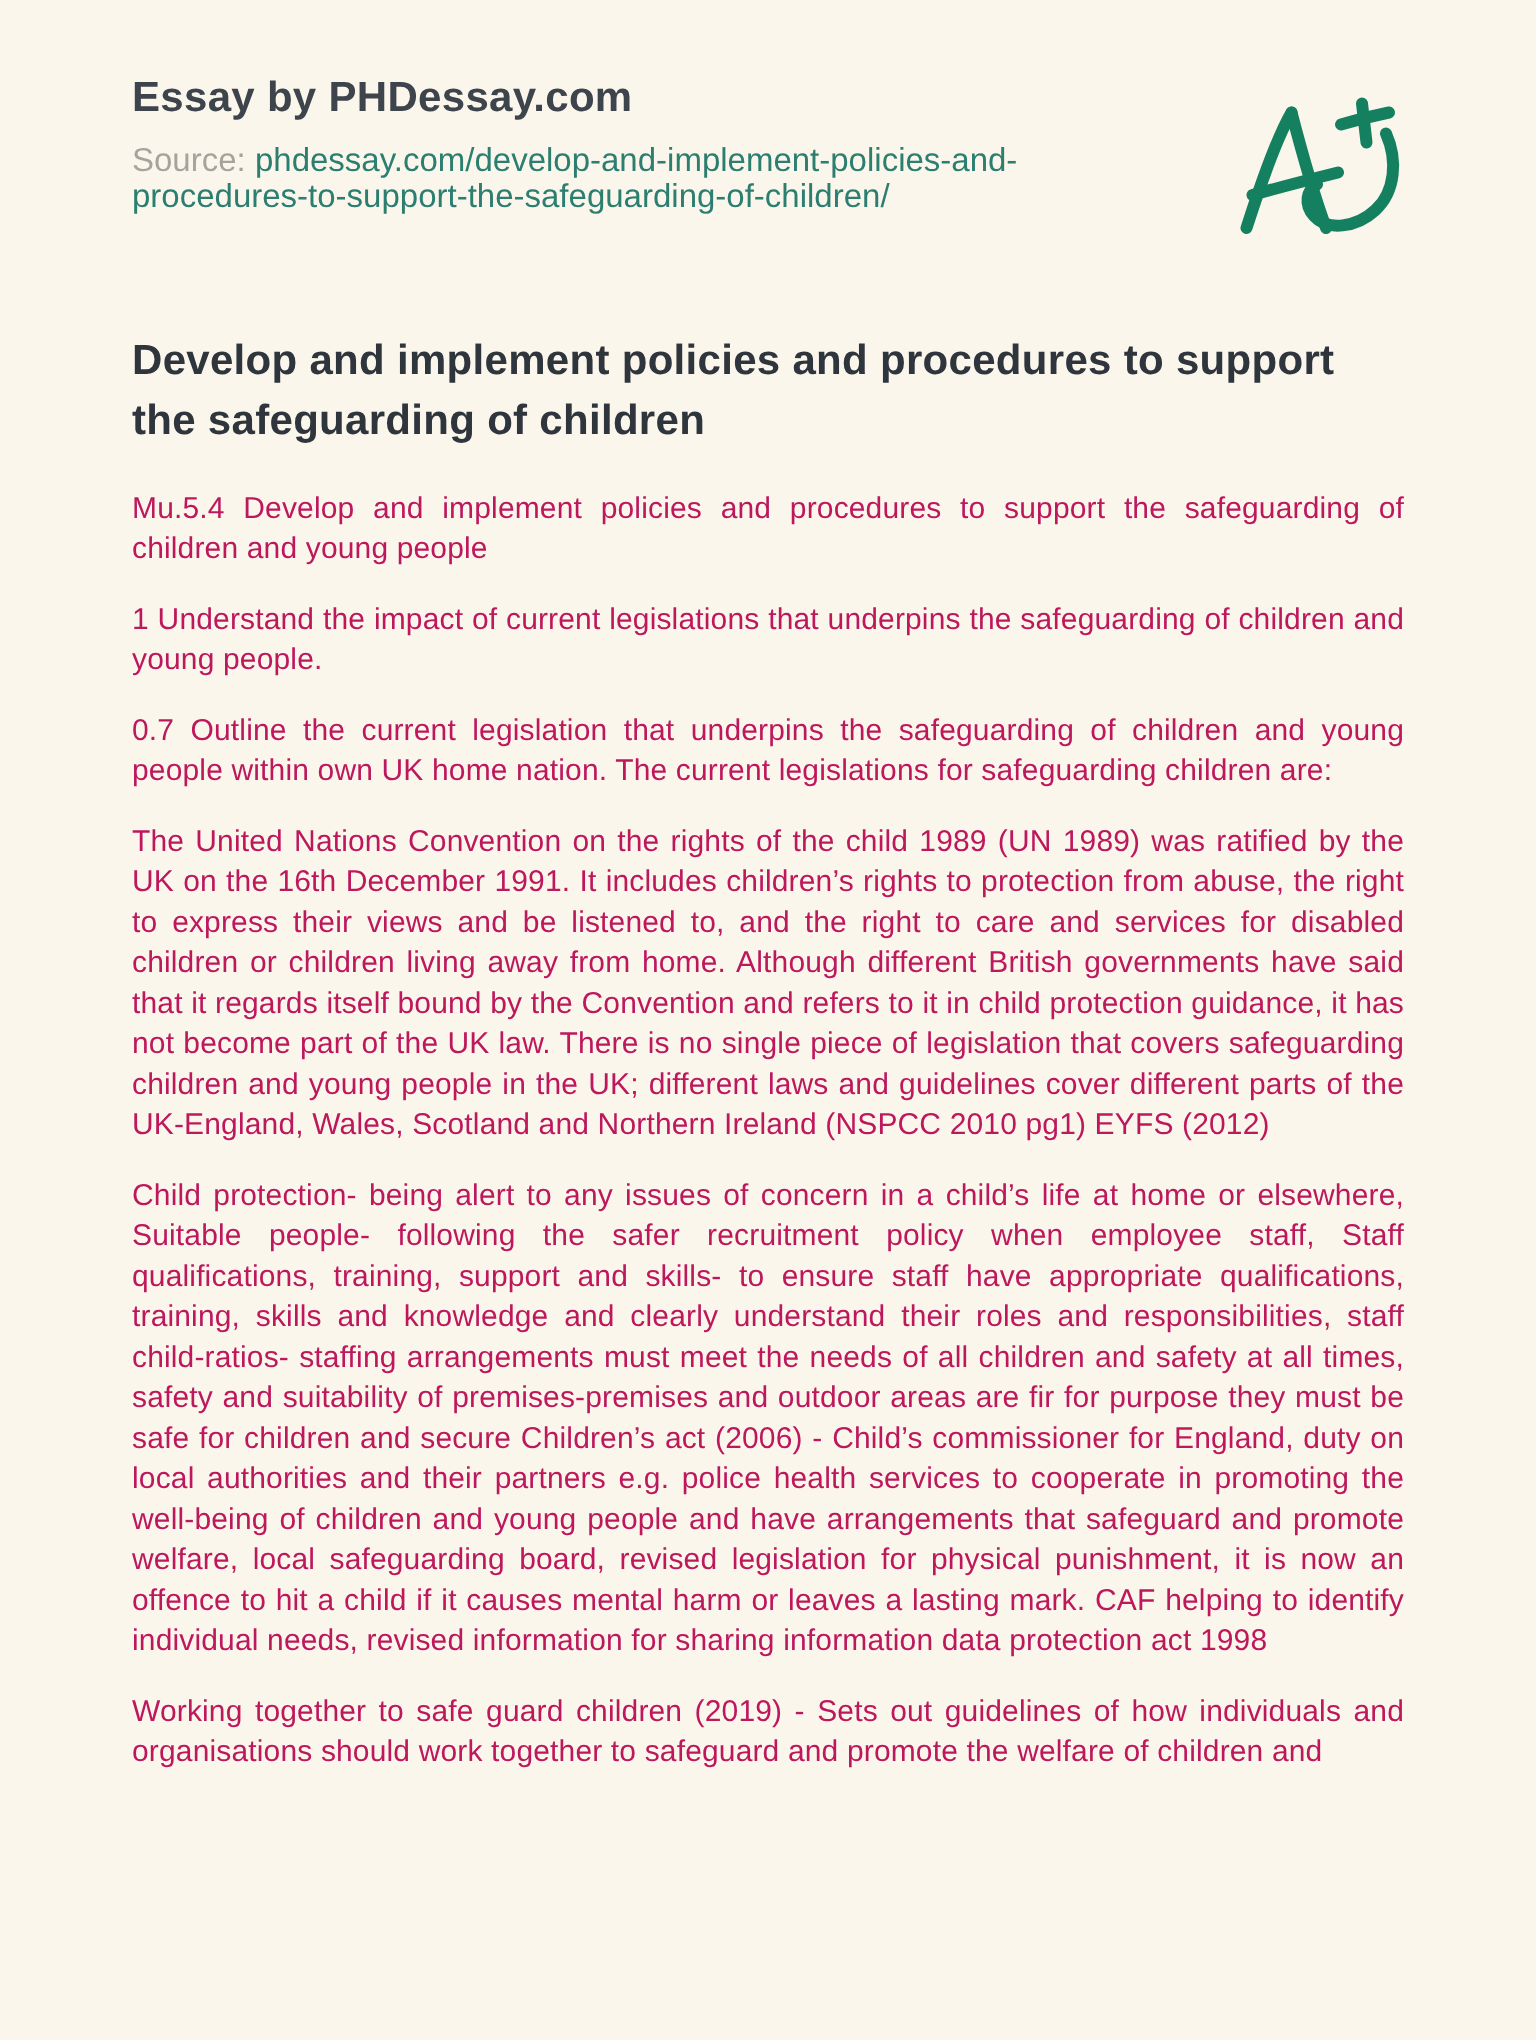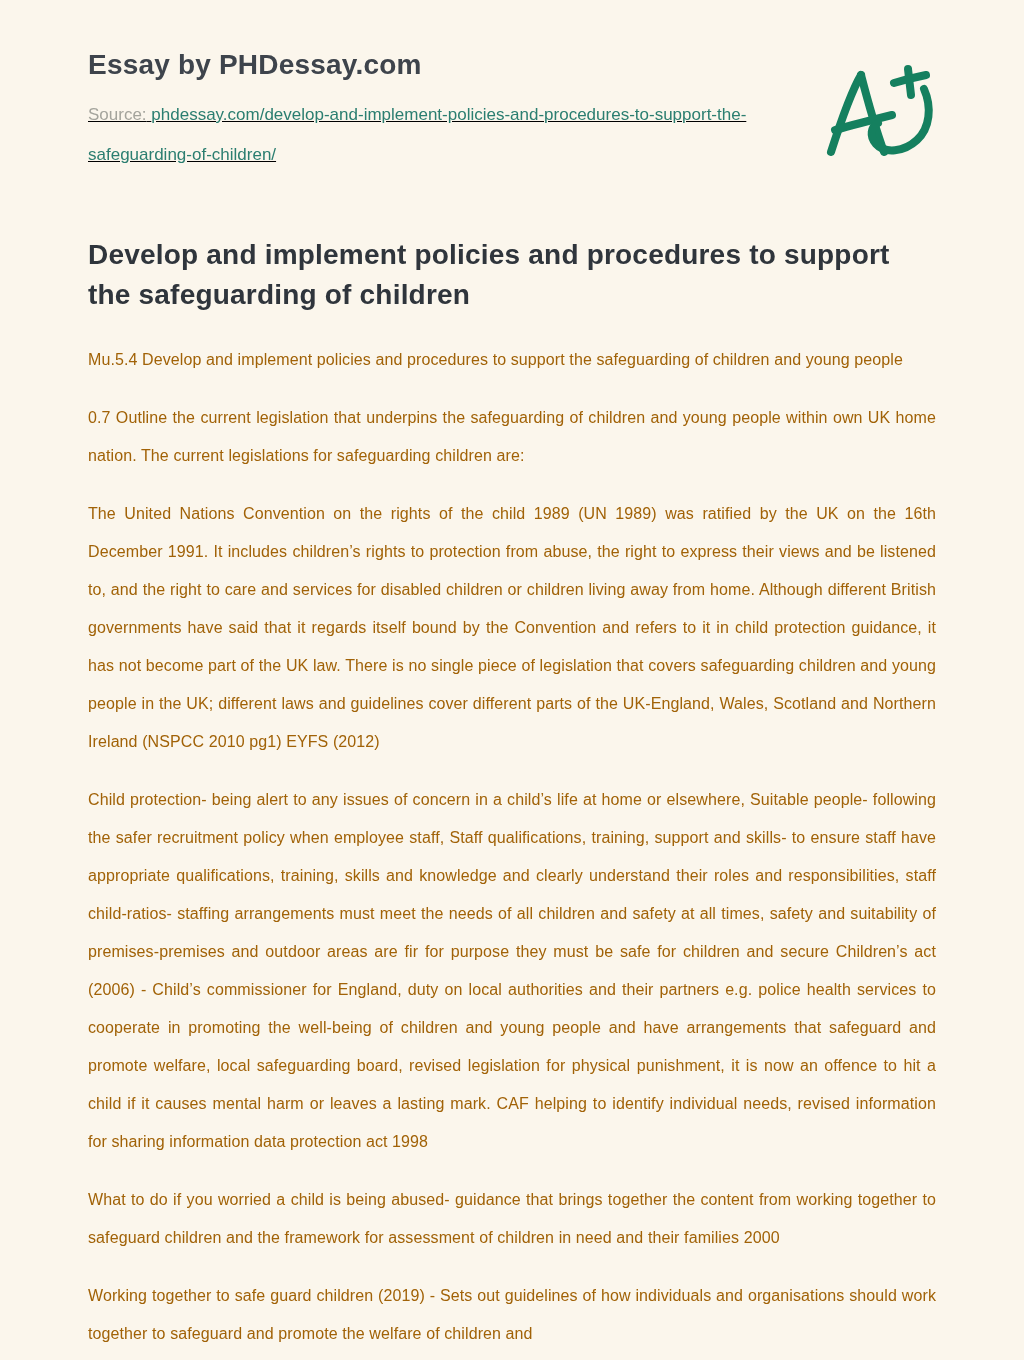--- a/index.html
+++ b/index.html
@@ -31,24 +31,23 @@
   .site-title {
     font-size: 28px;
     font-weight: 600;
     letter-spacing: 0.2px;
     color: #3E444C;
     line-height: 34px;
     margin: 0;
   }
   .source-line {
     margin-top: 13px;
-    font-size: 17px;
-    line-height: 40px;
+    font-size: 22px;
+    line-height: 24px;
     max-width: 670px;
-    text-decoration: underline;
   }
   .source-label {
     color: #A4A49C;
     font-weight: 400;
   }
   .source-url {
     color: #2B7E70;
     font-weight: 500;
     text-decoration: none;
     word-break: break-word;
@@ -67,23 +66,23 @@
     line-height: 40px;
     font-weight: 700;
     color: #2F353C;
     letter-spacing: 0.2px;
   }
   .essay-body {
     margin-top: 26px;
   }
   .essay-body p {
     margin: 20px 0 0 0;
-    font-size: 16px;
-    line-height: 38px;
-    color: #a16207;
+    font-size: 20px;
+    line-height: 27px;
+    color: #be185d;
     text-align: justify;
     letter-spacing: 0.1px;
   }
 </style>
 </head>
 <body>
 
 <div class="page">
 
   <div class="header">
@@ -112,20 +111,20 @@
           <path d="M100 27 C 108 45, 106 66, 93 78 C 80 90, 61 92, 52 82 C 45 74, 47 65, 54 61"></path>
         </g>
       </svg>
     </div>
   </div>
 
   <h2 class="essay-title">Develop and implement policies and procedures to support the safeguarding of children</h2>
 
   <div class="essay-body">
     <p>Mu.5.4 Develop and implement policies and procedures to support the safeguarding of children and young people</p>
+    <p>1 Understand the impact of current legislations that underpins the safeguarding of children and young people.</p>
     <p>0.7 Outline the current legislation that underpins the safeguarding of children and young people within own UK home nation. The current legislations for safeguarding children are:</p>
     <p>The United Nations Convention on the rights of the child 1989 (UN 1989) was ratified by the UK on the 16th December 1991. It includes children’s rights to protection from abuse, the right to express their views and be listened to, and the right to care and services for disabled children or children living away from home. Although different British governments have said that it regards itself bound by the Convention and refers to it in child protection guidance, it has not become part of the UK law. There is no single piece of legislation that covers safeguarding children and young people in the UK; different laws and guidelines cover different parts of the UK-England, Wales, Scotland and Northern Ireland (NSPCC 2010 pg1) EYFS (2012)</p>
     <p>Child protection- being alert to any issues of concern in a child’s life at home or elsewhere, Suitable people- following the safer recruitment policy when employee staff, Staff qualifications, training, support and skills- to ensure staff have appropriate qualifications, training, skills and knowledge and clearly understand their roles and responsibilities, staff child-ratios- staffing arrangements must meet the needs of all children and safety at all times, safety and suitability of premises-premises and outdoor areas are fir for purpose they must be safe for children and secure Children’s act (2006) - Child’s commissioner for England, duty on local authorities and their partners e.g. police health services to cooperate in promoting the well-being of children and young people and have arrangements that safeguard and promote welfare, local safeguarding board, revised legislation for physical punishment, it is now an offence to hit a child if it causes mental harm or leaves a lasting mark. CAF helping to identify individual needs, revised information for sharing information data protection act 1998</p>
-    <p>What to do if you worried a child is being abused- guidance that brings together the content from working together to safeguard children and the framework for assessment of children in need and their families 2000</p>
     <p>Working together to safe guard children (2019) - Sets out guidelines of how individuals and organisations should work together to safeguard and promote the welfare of children and</p>
   </div>
 
 </div>
 
 </body></html>

